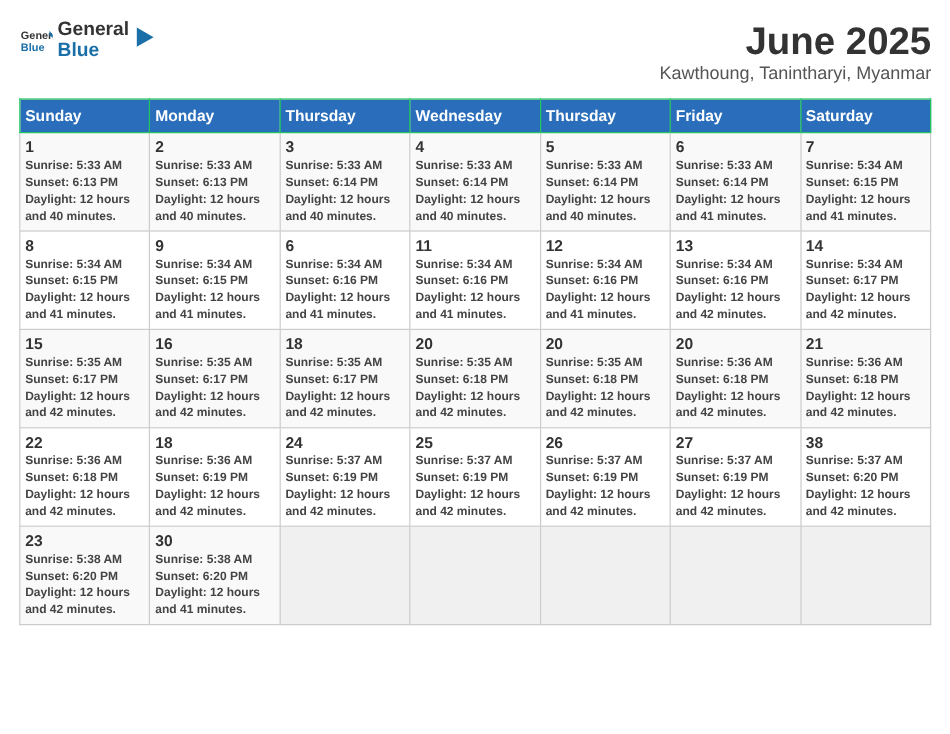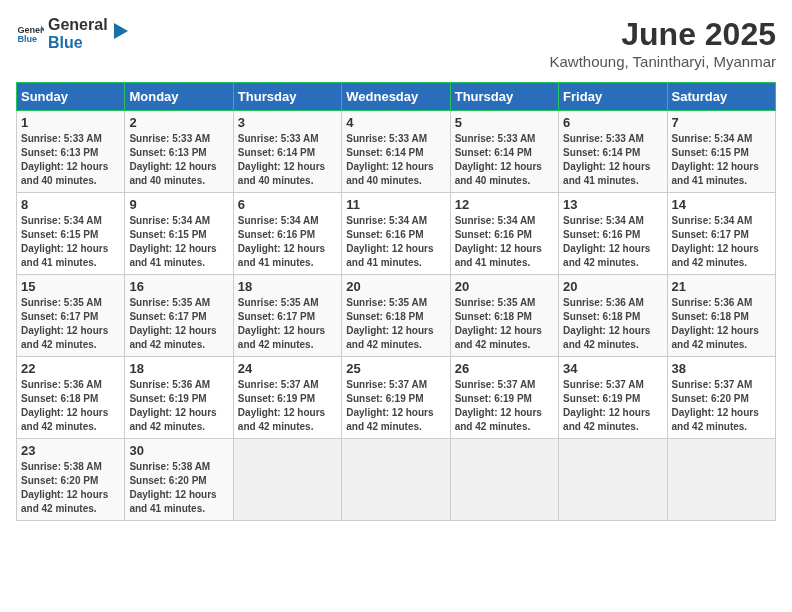--- a/index.html
+++ b/index.html
@@ -145,21 +145,21 @@
         <td><span class="day-num">20</span><span class="day-info">Sunrise: 5:35 AM<br>Sunset: 6:18 PM<br>Daylight: 12 hours and 42 minutes.</span></td>
         <td><span class="day-num">20</span><span class="day-info">Sunrise: 5:36 AM<br>Sunset: 6:18 PM<br>Daylight: 12 hours and 42 minutes.</span></td>
         <td><span class="day-num">21</span><span class="day-info">Sunrise: 5:36 AM<br>Sunset: 6:18 PM<br>Daylight: 12 hours and 42 minutes.</span></td>
       </tr>
       <tr>
         <td><span class="day-num">22</span><span class="day-info">Sunrise: 5:36 AM<br>Sunset: 6:18 PM<br>Daylight: 12 hours and 42 minutes.</span></td>
         <td><span class="day-num">18</span><span class="day-info">Sunrise: 5:36 AM<br>Sunset: 6:19 PM<br>Daylight: 12 hours and 42 minutes.</span></td>
         <td><span class="day-num">24</span><span class="day-info">Sunrise: 5:37 AM<br>Sunset: 6:19 PM<br>Daylight: 12 hours and 42 minutes.</span></td>
         <td><span class="day-num">25</span><span class="day-info">Sunrise: 5:37 AM<br>Sunset: 6:19 PM<br>Daylight: 12 hours and 42 minutes.</span></td>
         <td><span class="day-num">26</span><span class="day-info">Sunrise: 5:37 AM<br>Sunset: 6:19 PM<br>Daylight: 12 hours and 42 minutes.</span></td>
-        <td><span class="day-num">34</span><span class="day-info">Sunrise: 5:37 AM<br>Sunset: 6:19 PM<br>Daylight: 12 hours and 42 minutes.</span></td>
+        <td><span class="day-num">27</span><span class="day-info">Sunrise: 5:37 AM<br>Sunset: 6:19 PM<br>Daylight: 12 hours and 42 minutes.</span></td>
         <td><span class="day-num">38</span><span class="day-info">Sunrise: 5:37 AM<br>Sunset: 6:20 PM<br>Daylight: 12 hours and 42 minutes.</span></td>
       </tr>
       <tr>
         <td><span class="day-num">23</span><span class="day-info">Sunrise: 5:38 AM<br>Sunset: 6:20 PM<br>Daylight: 12 hours and 42 minutes.</span></td>
         <td><span class="day-num">30</span><span class="day-info">Sunrise: 5:38 AM<br>Sunset: 6:20 PM<br>Daylight: 12 hours and 41 minutes.</span></td>
         <td class="empty-cell"></td>
         <td class="empty-cell"></td>
         <td class="empty-cell"></td>
         <td class="empty-cell"></td>
         <td class="empty-cell"></td>

